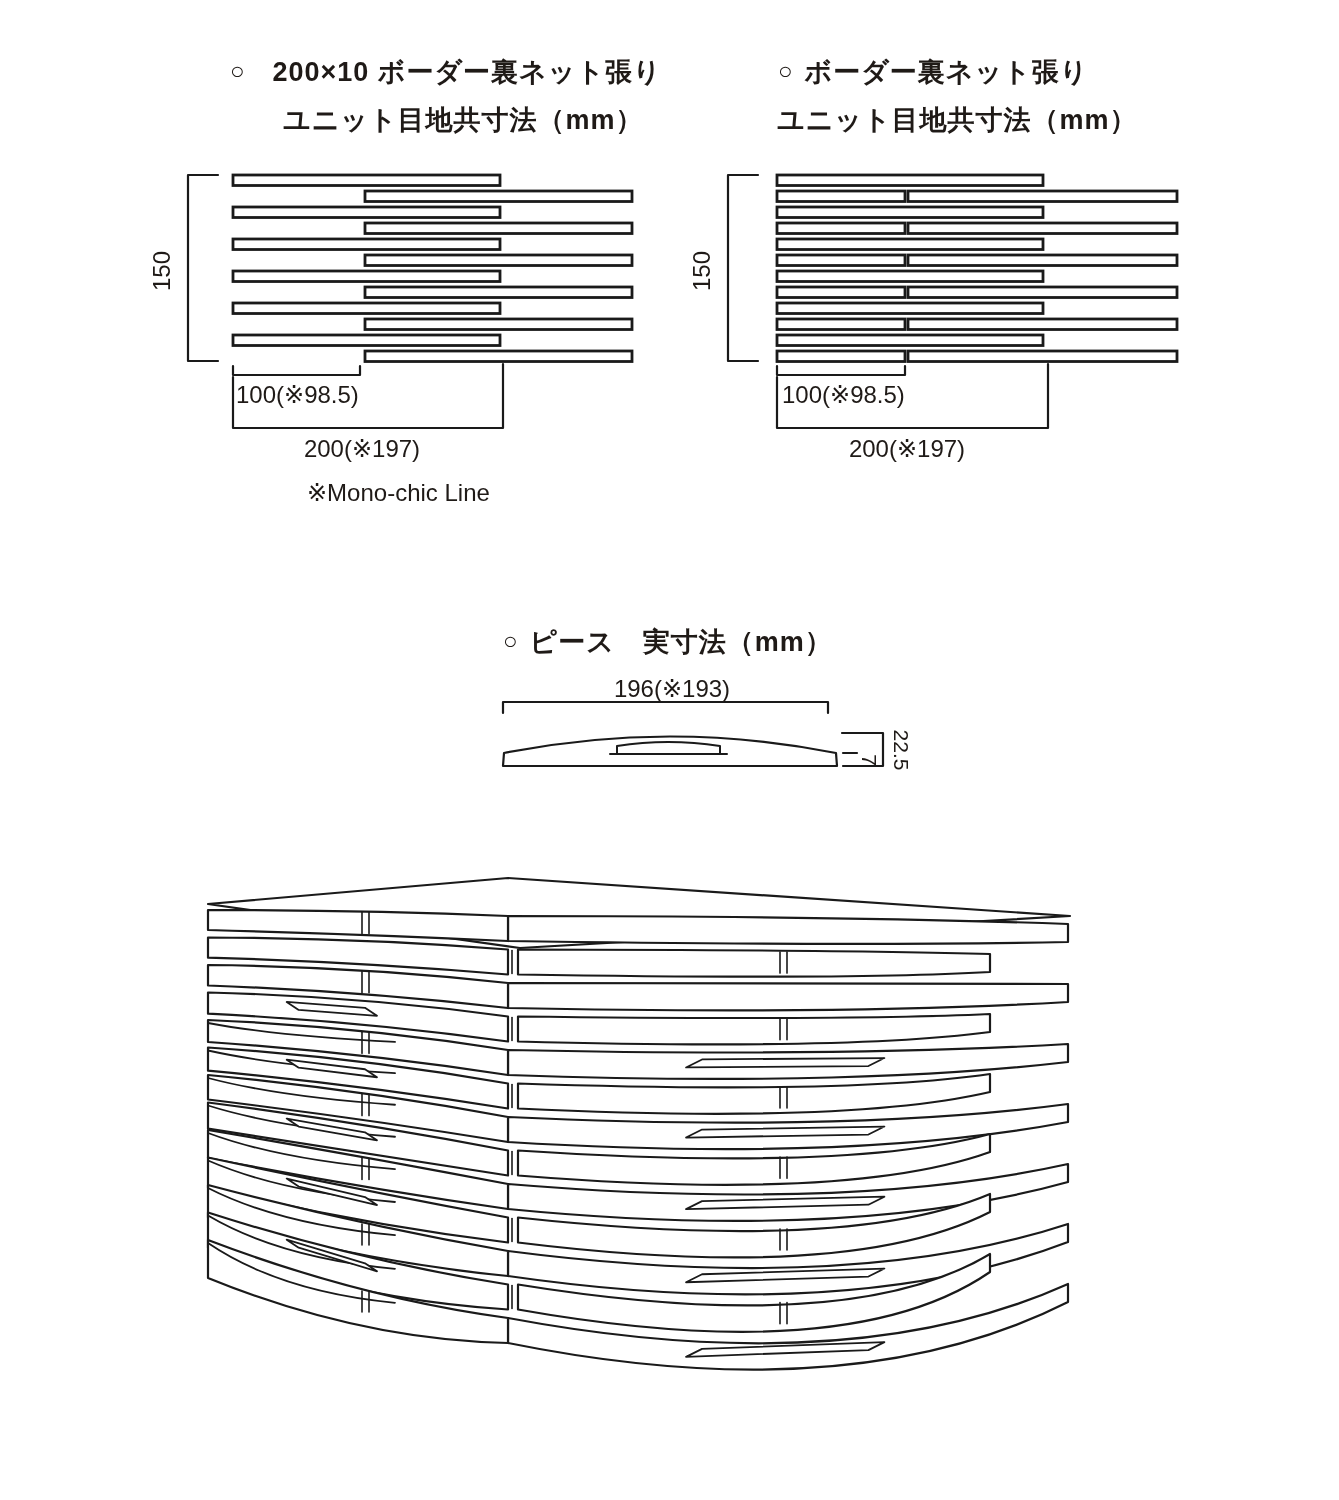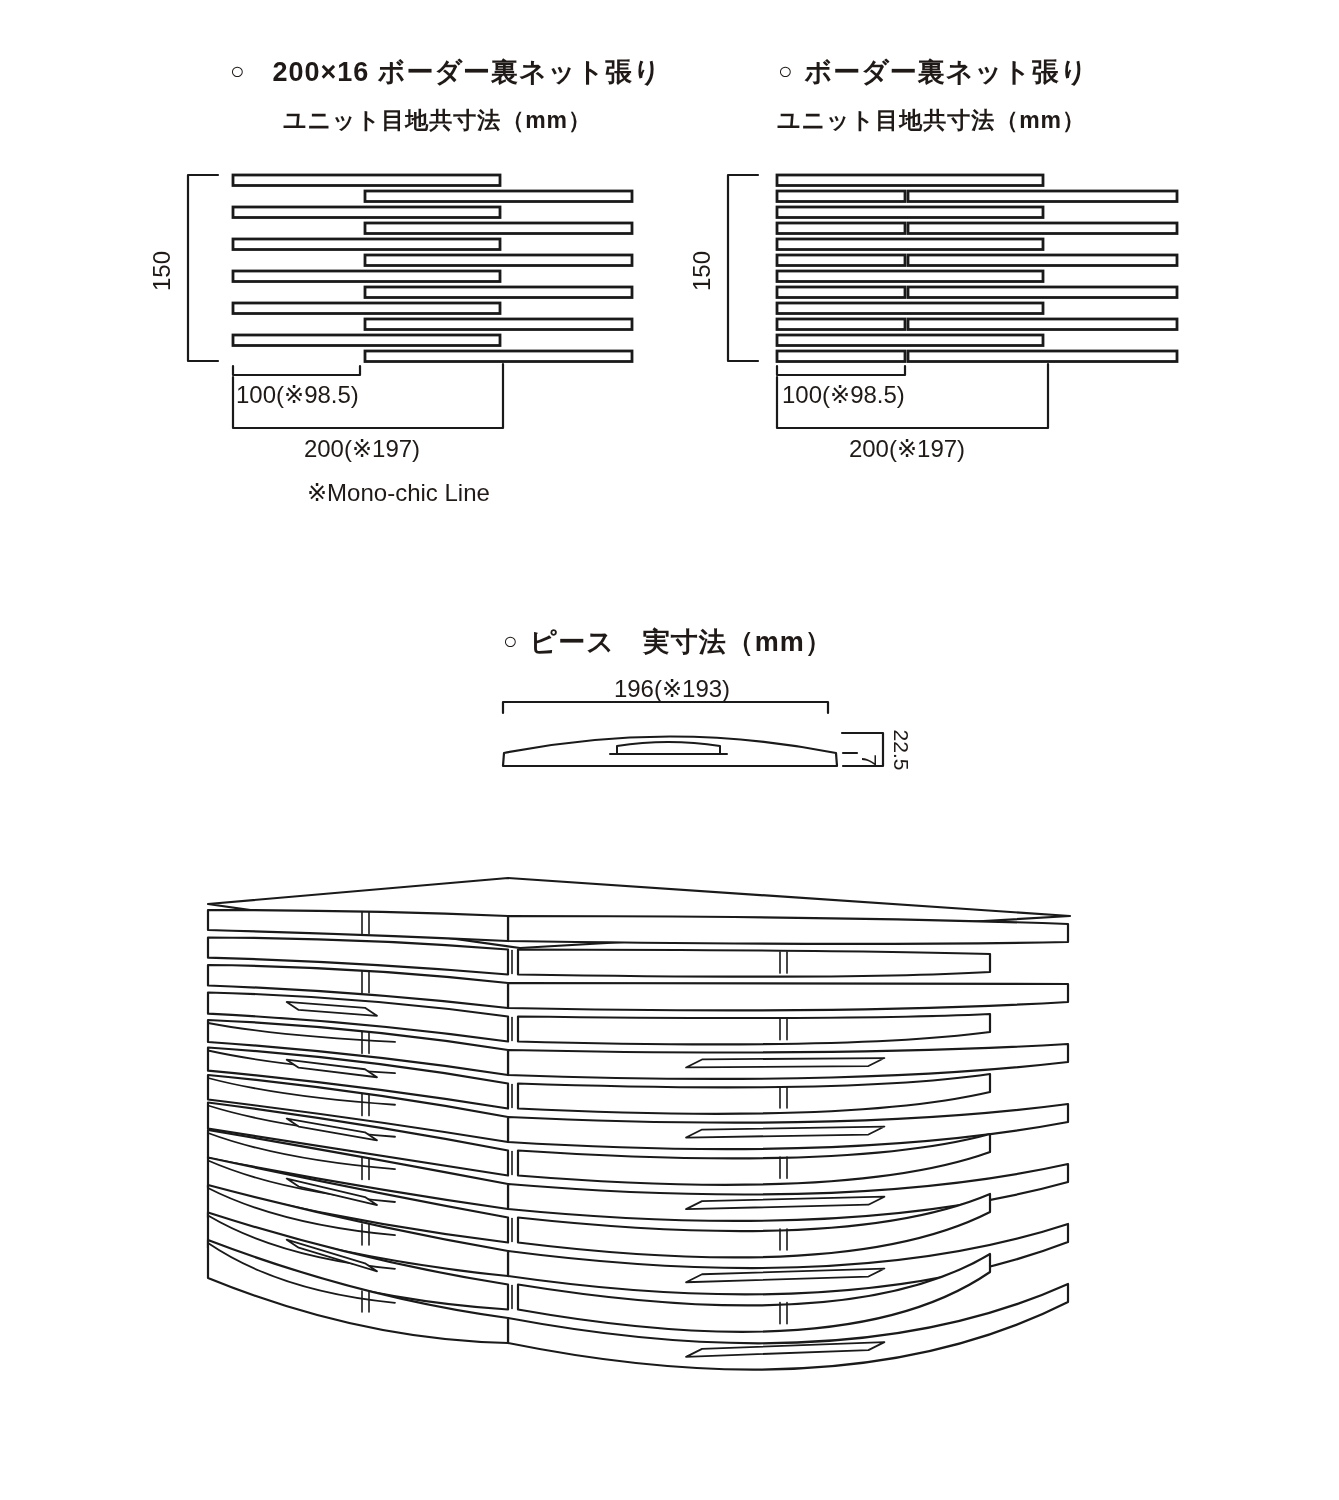--- a/index.html
+++ b/index.html
@@ -1,34 +1,34 @@
 <!DOCTYPE html>
 <html><head>
 <meta charset="utf-8">
 <style>
   html,body{margin:0;padding:0;background:#ffffff;}
   #canvas{position:relative;width:1339px;height:1500px;background:#ffffff;overflow:hidden;
           font-family:"Liberation Sans","DejaVu Sans",sans-serif;color:#1f1a17;}
   .title-row{position:absolute;display:flex;align-items:center;font-weight:bold;
              font-size:27px;line-height:32px;letter-spacing:1px;white-space:nowrap;}
   .marker{font-weight:normal;font-size:24px;transform:translateY(-1px);}
-  .sub{position:absolute;font-weight:bold;font-size:23px;line-height:32px;letter-spacing:1px;white-space:nowrap;}
+  .sub{position:absolute;font-weight:bold;font-size:27px;line-height:32px;letter-spacing:1px;white-space:nowrap;}
   svg{position:absolute;overflow:visible;}
   svg text{font-family:"Liberation Sans","DejaVu Sans",sans-serif;fill:#1f1a17;}
   .dimtxt{font-size:24px;}
   .dimtxt-s{font-size:21px;}
 </style>
 </head>
 <body>
 
 <div id="canvas">
 
   <div class="title-row" style="left:230px;top:56px;">
     <span class="marker" style="margin-right:27px;">○</span>
-    <span>200×16 ボーダー裏ネット張り</span>
+    <span>200×10 ボーダー裏ネット張り</span>
   </div>
   <div class="sub" style="left:283px;top:104px;">ユニット目地共寸法（mm）</div>
 
   <div class="title-row" style="left:778px;top:56px;">
     <span class="marker" style="margin-right:11px;">○</span>
     <span>ボーダー裏ネット張り</span>
   </div>
   <div class="sub" style="left:777px;top:104px;">ユニット目地共寸法（mm）</div>
 
   <svg id="svg-unit-left" style="left:150px;top:155px;" width="520" height="360" viewBox="0 0 520 360">

